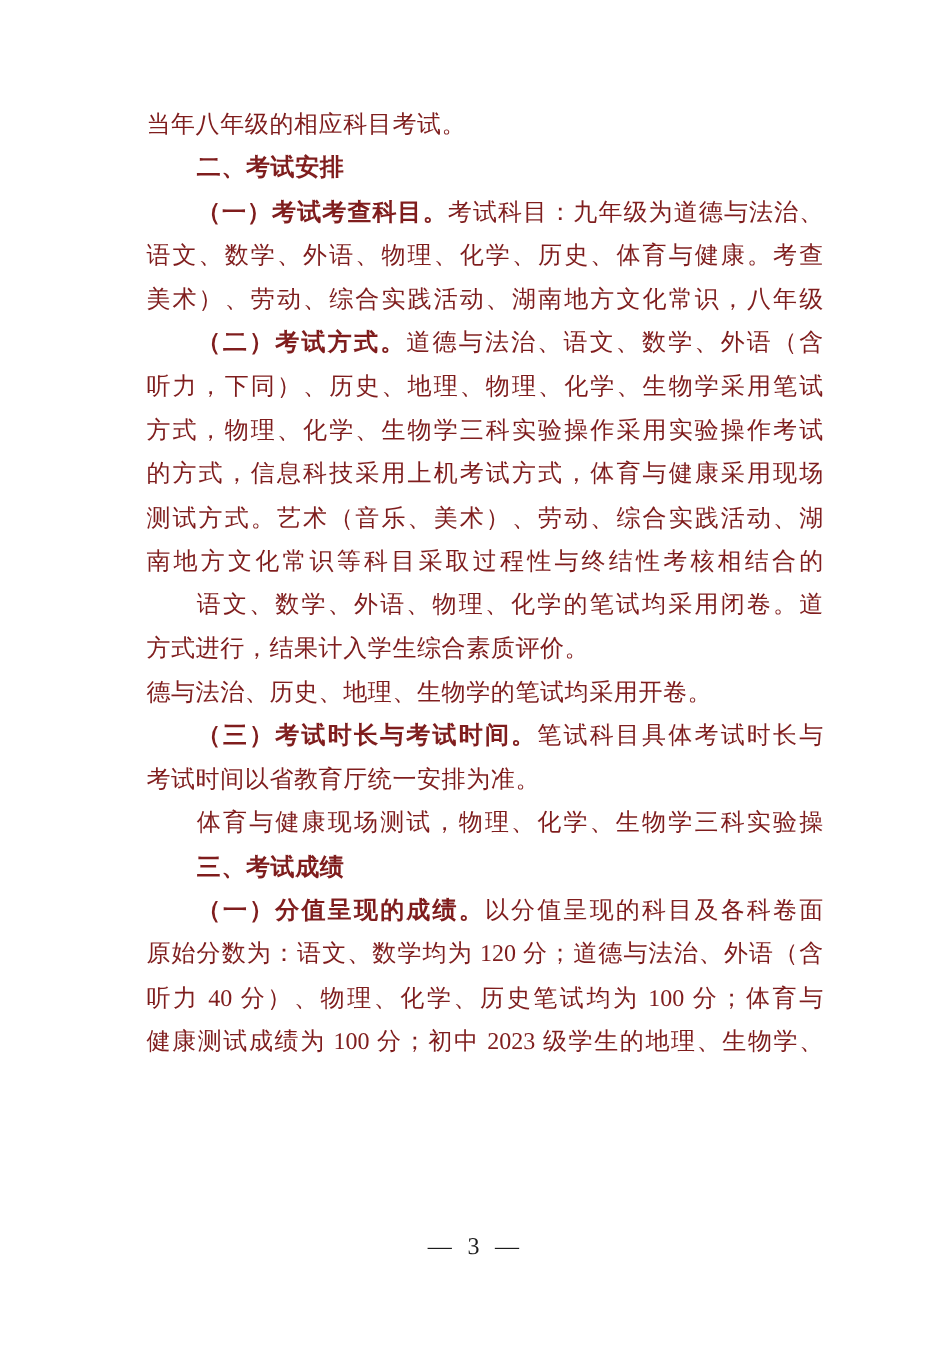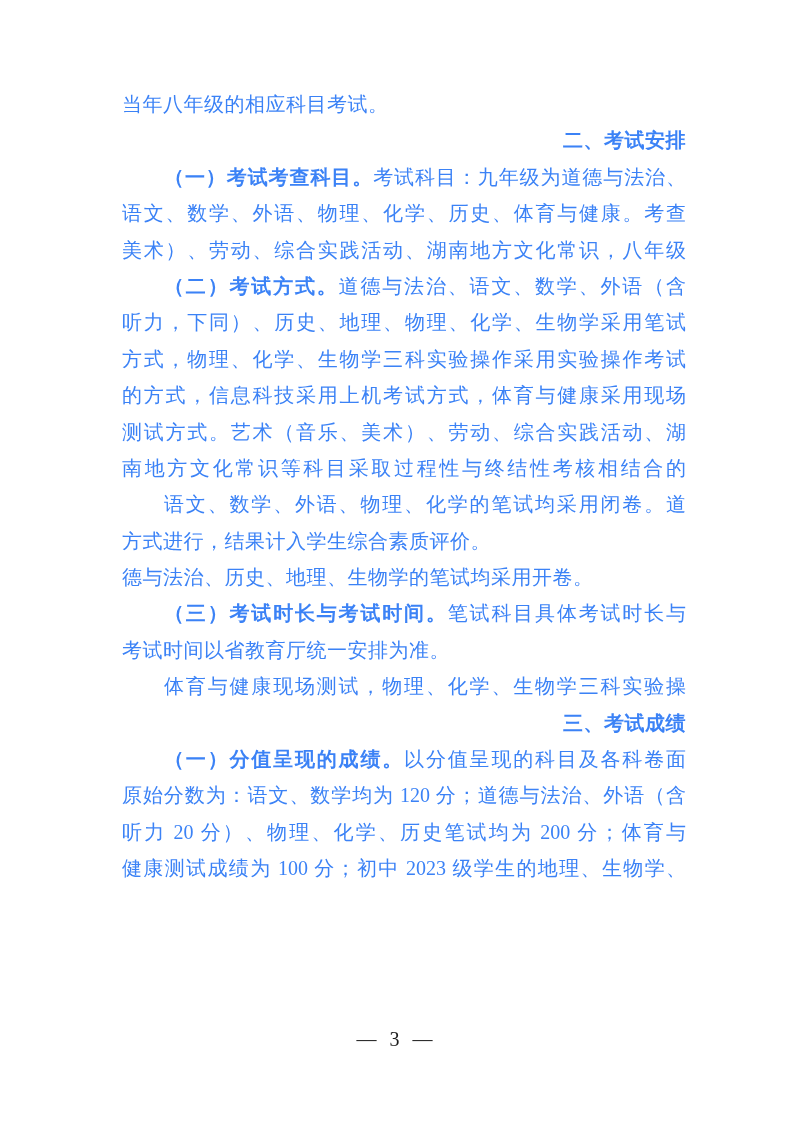--- a/index.html
+++ b/index.html
@@ -15,38 +15,37 @@
     position: relative;
     width: 793px;
     height: 1122px;
     background: #ffffff;
   }
   .doc {
     position: absolute;
     left: 122px;
     top: 86px;
     width: 564px;
-    color: #3b82f6;
+    color: #7f1d1d;
   }
   .line {
     font-size: 20px;
     line-height: 36.4px;
     height: 36.4px;
     white-space: pre-wrap;
     text-align: left;
     letter-spacing: 0.5px;
   }
   .line.justify {
     text-align: justify;
     text-align-last: justify;
     letter-spacing: 0;
   }
   .line.indent {
     text-indent: 2.1em;
-    text-align: right;
   }
   .seg-bold {
     font-weight: 700;
   }
   .footer {
     position: absolute;
     left: 0;
     top: 1028px;
     width: 100%;
     text-align: center;
@@ -73,19 +72,19 @@
       <div class="line justify"><span class="seg-regular">南地方文化常识等科目采取过程性与终结性考核相结合的</span></div>
       <div class="line indent justify"><span class="seg-regular">语文、数学、外语、物理、化学的笔试均采用闭卷。道</span></div>
       <div class="line"><span class="seg-regular">方式进行，结果计入学生综合素质评价。</span></div>
       <div class="line"><span class="seg-regular">德与法治、历史、地理、生物学的笔试均采用开卷。</span></div>
       <div class="line indent justify"><span class="seg-bold">（三）考试时长与考试时间。</span><span class="seg-regular">笔试科目具体考试时长与</span></div>
       <div class="line"><span class="seg-regular">考试时间以省教育厅统一安排为准。</span></div>
       <div class="line indent justify"><span class="seg-regular">体育与健康现场测试，物理、化学、生物学三科实验操</span></div>
       <div class="line indent"><span class="seg-bold">三、考试成绩</span></div>
       <div class="line indent justify"><span class="seg-bold">（一）分值呈现的成绩。</span><span class="seg-regular">以分值呈现的科目及各科卷面</span></div>
       <div class="line justify"><span class="seg-regular">原始分数为：语文、数学均为 120 分；道德与法治、外语（含</span></div>
-      <div class="line justify"><span class="seg-regular">听力 20 分）、物理、化学、历史笔试均为 200 分；体育与</span></div>
+      <div class="line justify"><span class="seg-regular">听力 40 分）、物理、化学、历史笔试均为 100 分；体育与</span></div>
       <div class="line justify"><span class="seg-regular">健康测试成绩为 100 分；初中 2023 级学生的地理、生物学、</span></div>
     </div>
   <div class="footer">
     <span>— 3 —</span>
   </div>
 </div>
 
 </body></html>

